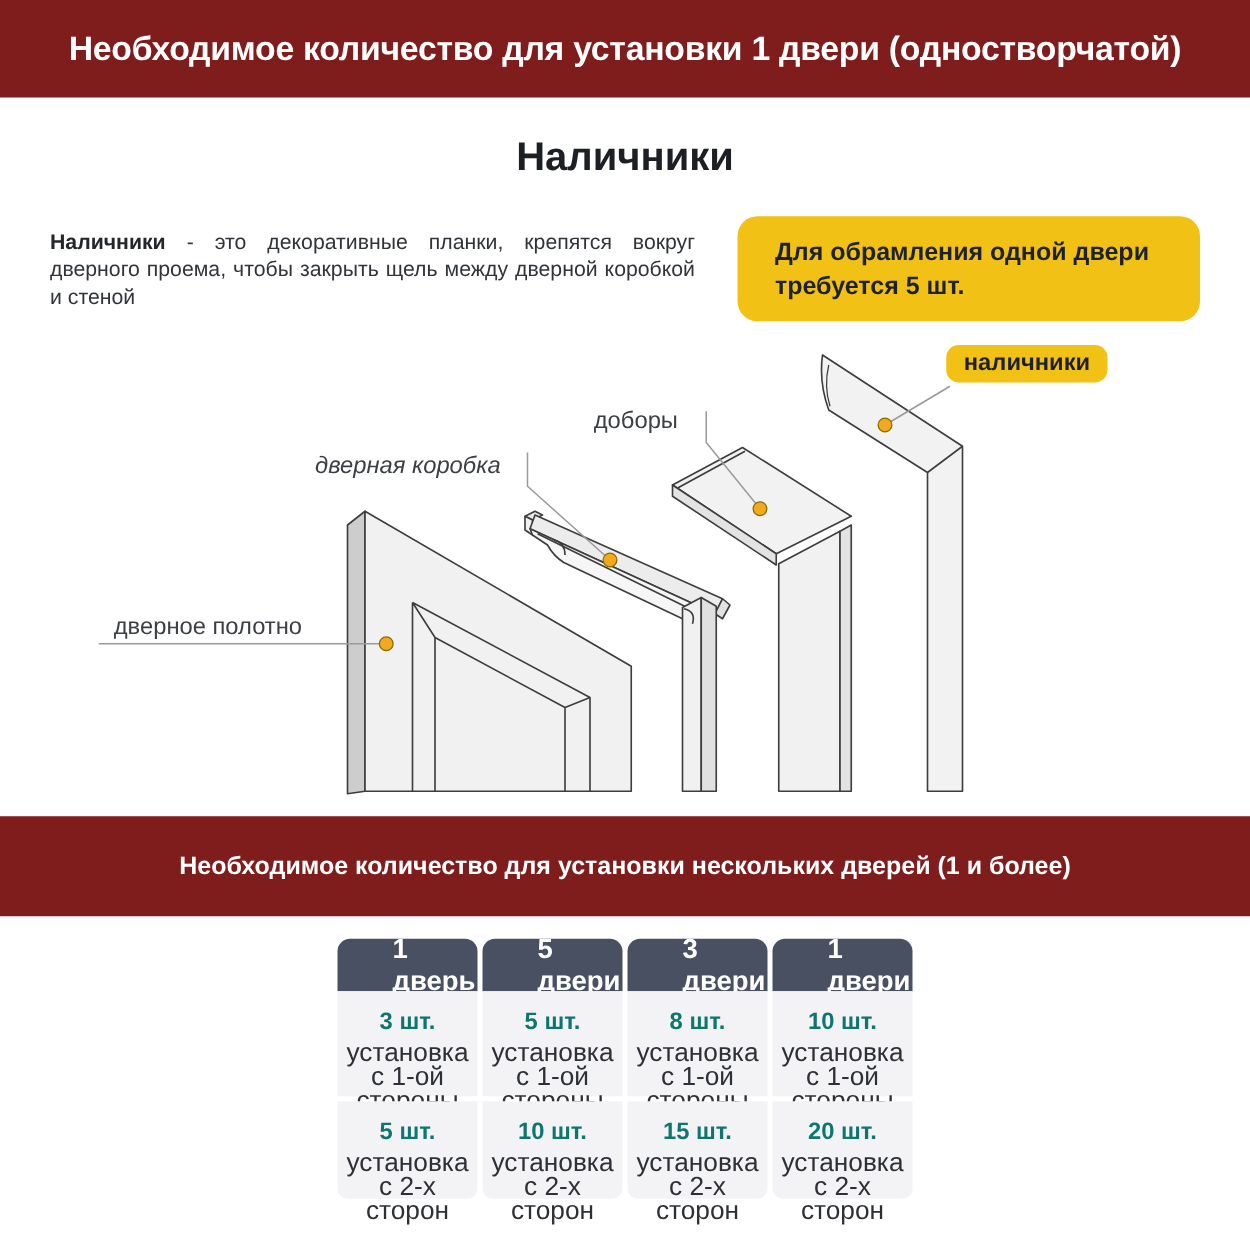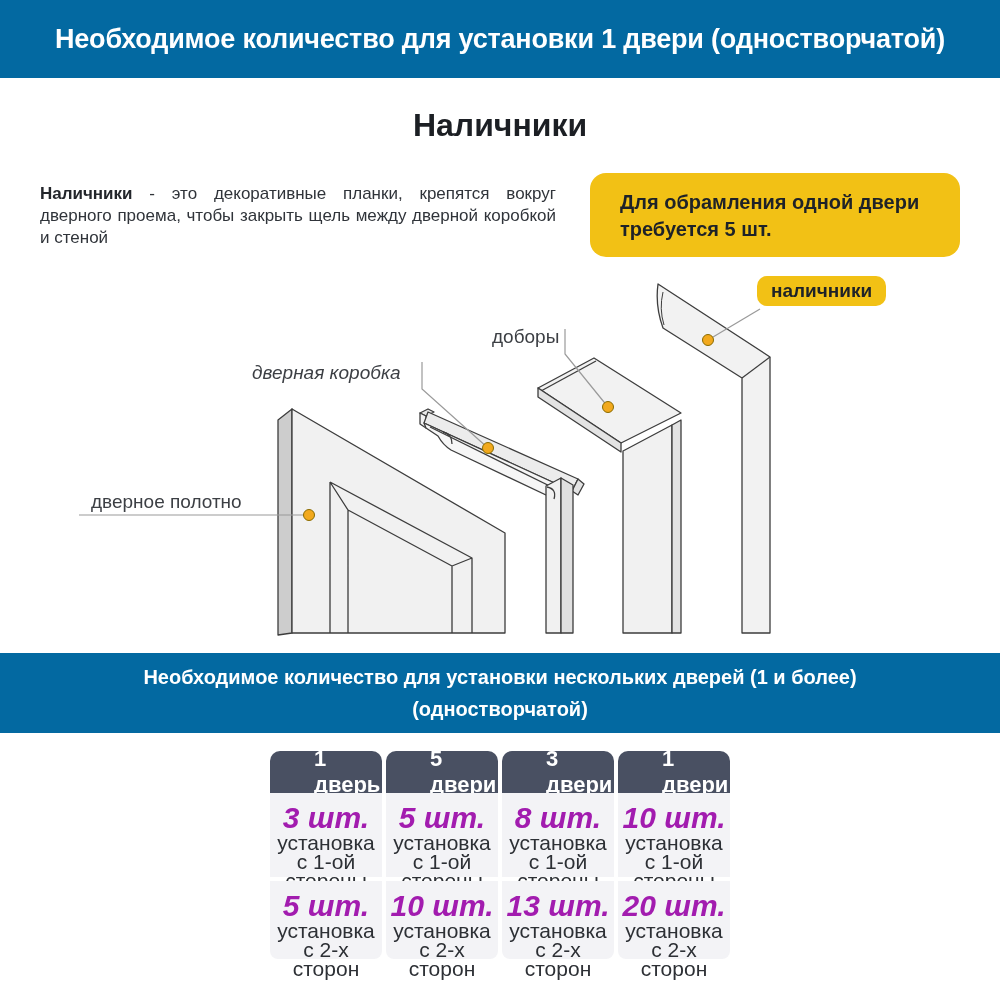--- a/index.html
+++ b/index.html
@@ -1,54 +1,54 @@
 <!DOCTYPE html>
 <html><head>
 <meta charset="utf-8">
 <style>
   * { margin:0; padding:0; box-sizing:border-box; }
   html,body { width:1000px; height:1000px; background:#ffffff;
     font-family:"Liberation Sans", sans-serif; overflow:hidden; position:relative; }
 
-  .banner { position:absolute; left:0; width:1000px; background:#0369a1; color:#ffffff;
+  .banner { position:absolute; left:0; width:1000px; background:#7f1d1d; color:#ffffff;
     display:flex; flex-direction:column; align-items:center; justify-content:center;
     font-weight:bold; text-align:center; }
   #banner-top { top:0; height:78px; font-size:27px; letter-spacing:-0.2px; }
   #banner-multi { top:653px; height:80px; font-size:20px; line-height:32px; }
 
   #main-title { position:absolute; top:107px; left:0; width:1000px; text-align:center;
     font-size:32px; font-weight:bold; color:#1c1f24; }
 
   #intro-paragraph { position:absolute; left:40px; top:183px; width:516px;
     font-size:17px; line-height:22px; color:#30343a; text-align:justify; }
   #intro-paragraph b { color:#23262b; }
 
   #callout-box { position:absolute; left:590px; top:173px; width:370px; height:84px;
     background:#F2C115; border-radius:16px; padding:16px 20px 0 30px;
     font-size:20px; line-height:27px; font-weight:bold; color:#1e2228; }
 
   .diagram-label { position:absolute; font-size:19px; color:#3c3f44; white-space:nowrap; }
   #label-door-leaf  { left:91px;  top:491px; }
   #label-door-frame { left:252px; top:362px;font-style:italic; }
-  #label-extensions { left:492px; top:326px; }
+  #label-extensions { left:475px; top:326px; }
 
   #casing-pill { position:absolute; left:757px; top:276px; background:#F2C115;
     border-radius:10px; padding:4px 14px; font-size:19px; font-weight:bold; color:#1e2228; }
 
   #diagram-svg { position:absolute; left:0; top:0; width:1000px; height:1000px; }
 
   #qty-table { position:absolute; left:270px; top:751px; display:flex; gap:4px; }
   .qty-col { width:112px; display:flex; flex-direction:column; }
   .qty-header { height:42px; background:#495062; border-radius:10px 10px 0 0;
     color:#ffffff; font-weight:bold; font-size:22px;
     display:flex; align-items:center; justify-content:center;padding-left:44px; }
   .qty-cell { background:#F3F3F6; text-align:center; padding-top:9px; }
   .qty-cell.row-first  { height:84px; margin-bottom:4px; }
   .qty-cell.row-second { height:78px; border-radius:0 0 8px 8px; }
-  .qty-num  { font-size:30px; font-weight:bold; color:#a21caf; line-height:31px;font-style:italic; }
+  .qty-num  { font-size:19px; font-weight:bold; color:#0f766e; line-height:31px; }
   .qty-note { font-size:21px; color:#2d3035; line-height:19px; }
 </style>
 </head>
 <body>
 
 <div class="banner" id="banner-top">
   <span>Необходимое количество для установки 1 двери (одностворчатой)</span>
 </div>
 
 <div id="main-title">Наличники</div>
@@ -112,21 +112,20 @@
   </g>
 </svg>
 
 <div class="diagram-label" id="label-door-leaf">дверное полотно</div>
 <div class="diagram-label" id="label-door-frame">дверная коробка</div>
 <div class="diagram-label" id="label-extensions">доборы</div>
 <div id="casing-pill">наличники</div>
 
 <div class="banner" id="banner-multi">
   <div>Необходимое количество для установки нескольких дверей (1 и более)</div>
-  <div>(одностворчатой)</div>
 </div>
 
 <div id="qty-table">
 
   <div class="qty-col">
     <div class="qty-header">1 дверь</div>
     <div class="qty-cell row-first">
       <div class="qty-num">3 шт.</div>
       <div class="qty-note">установка</div>
       <div class="qty-note">с 1-ой стороны</div>
@@ -153,21 +152,21 @@
   </div>
 
   <div class="qty-col">
     <div class="qty-header">3 двери</div>
     <div class="qty-cell row-first">
       <div class="qty-num">8 шт.</div>
       <div class="qty-note">установка</div>
       <div class="qty-note">с 1-ой стороны</div>
     </div>
     <div class="qty-cell row-second">
-      <div class="qty-num">13 шт.</div>
+      <div class="qty-num">15 шт.</div>
       <div class="qty-note">установка</div>
       <div class="qty-note">с 2-х сторон</div>
     </div>
   </div>
 
   <div class="qty-col">
     <div class="qty-header">1 двери</div>
     <div class="qty-cell row-first">
       <div class="qty-num">10 шт.</div>
       <div class="qty-note">установка</div>

